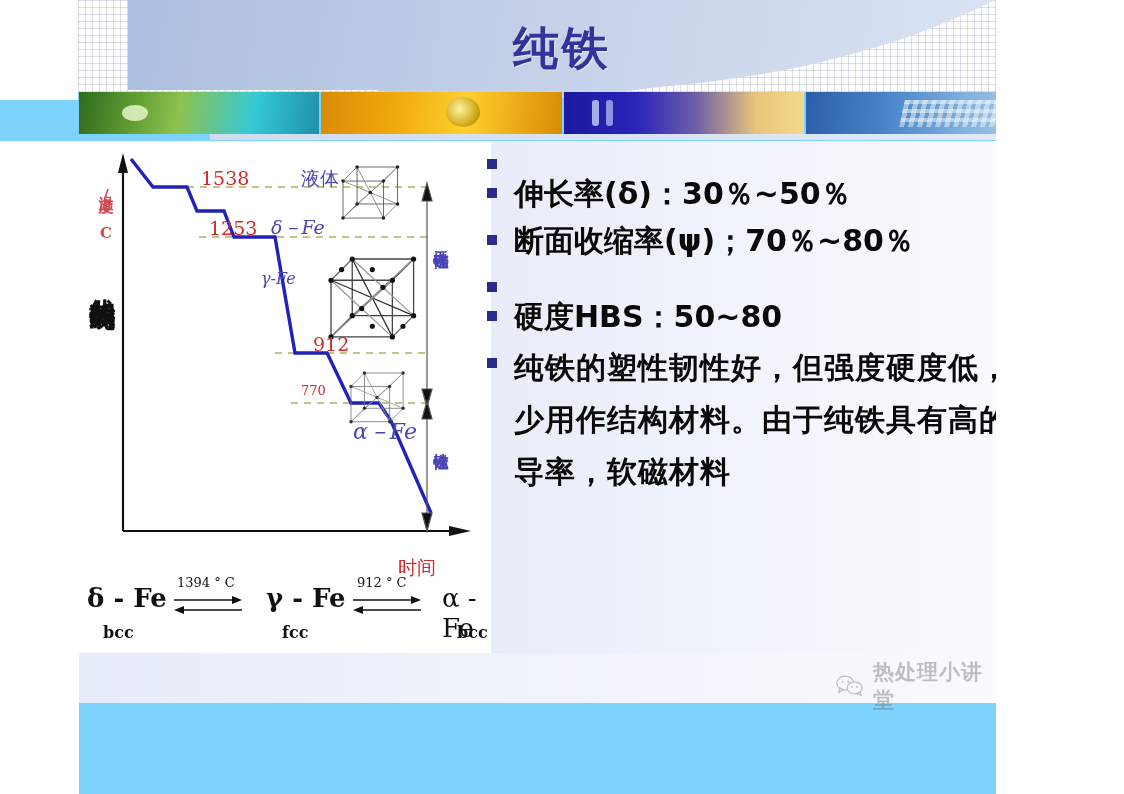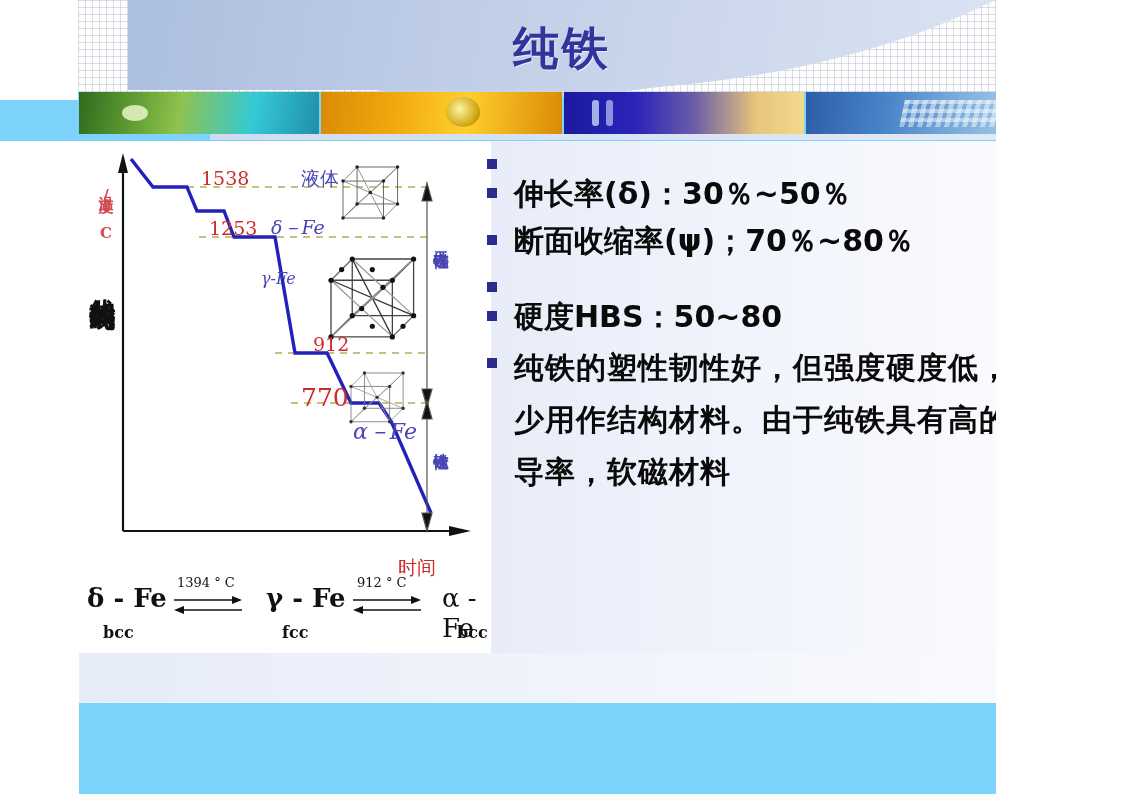--- a/index.html
+++ b/index.html
@@ -114,21 +114,21 @@
   .lbl-nonmag{
     left:352px;top:98px;color:#4a45b5;font-size:15px;font-weight:bold;letter-spacing:1px;
   }
   .lbl-mag{
     left:352px;top:300px;color:#4a45b5;font-size:15px;font-weight:bold;letter-spacing:1px;
   }
   .h-label{position:absolute;font-family:"DejaVu Serif","Liberation Serif",serif;}
   .t-1538{left:122px;top:26px;color:#cf2a2a;font-size:19px;}
   .t-1394{left:130px;top:76px;color:#cf2a2a;font-size:19px;}
   .t-912{left:206px;top:192px;color:#cf2a2a;font-size:19px;margin-left:28px;}
-  .t-770{left:222px;top:242px;color:#cf2a2a;font-size:25px;}
+  .t-770{left:222px;top:242px;color:#cf2a2a;font-size:13px;}
   .t-liq{left:222px;top:25px;color:#4a45b5;font-size:19px;font-family:"DejaVu Sans","Liberation Sans",sans-serif;}
   .t-dfe{left:192px;top:74px;color:#4a45b5;font-size:19px;font-style:italic;}
   .t-gfe{left:182px;top:128px;color:#4a45b5;font-size:16px;font-style:italic;}
   .t-afe{left:274px;top:276px;color:#4a45b5;font-size:22px;font-style:italic;}
   .t-time{left:319px;top:414px;color:#cf2a2a;font-size:19px;font-family:"DejaVu Sans","Liberation Sans",sans-serif;}
 
   
   .rxn{
     position:absolute;left:79px;top:575px;width:412px;height:85px;
     z-index:6;font-family:"DejaVu Serif","Liberation Serif",serif;
@@ -363,14 +363,27 @@
 
     <div class="rx-sub" style="left:24px;top:48px;">bcc</div>
     <div class="rx-sub" style="left:203px;top:48px;">fcc</div>
     <div class="rx-sub" style="left:378px;top:48px;">bcc</div>
   </div>
 
   <div class="bottomband"></div>
   <div class="leftmask"></div>
   <div class="rightmask"></div>
 
+  <div class="wm">
+    <svg class="wm-icon" width="30" height="24" viewBox="0 0 30 24">
+      <ellipse cx="10" cy="9" rx="9" ry="7.5" fill="none" stroke="#6e6e6e" stroke-width="1.3"></ellipse>
+      <polygon points="4,14 3,19 8,16" fill="none" stroke="#6e6e6e" stroke-width="1.3"></polygon>
+      <circle cx="7" cy="7.5" r="1.1" fill="#6e6e6e"></circle>
+      <circle cx="13" cy="7.5" r="1.1" fill="#6e6e6e"></circle>
+      <ellipse cx="20" cy="14" rx="8" ry="6.5" fill="#ffffff" stroke="#6e6e6e" stroke-width="1.3"></ellipse>
+      <polygon points="26,18 27,22 22,20" fill="none" stroke="#6e6e6e" stroke-width="1.3"></polygon>
+      <circle cx="17.5" cy="13" r="1" fill="#6e6e6e"></circle>
+      <circle cx="22.5" cy="13" r="1" fill="#6e6e6e"></circle>
+    </svg>
+    <span class="wm-txt">热处理小讲堂</span>
+  </div>
 
 </div>
 
 </body></html>

